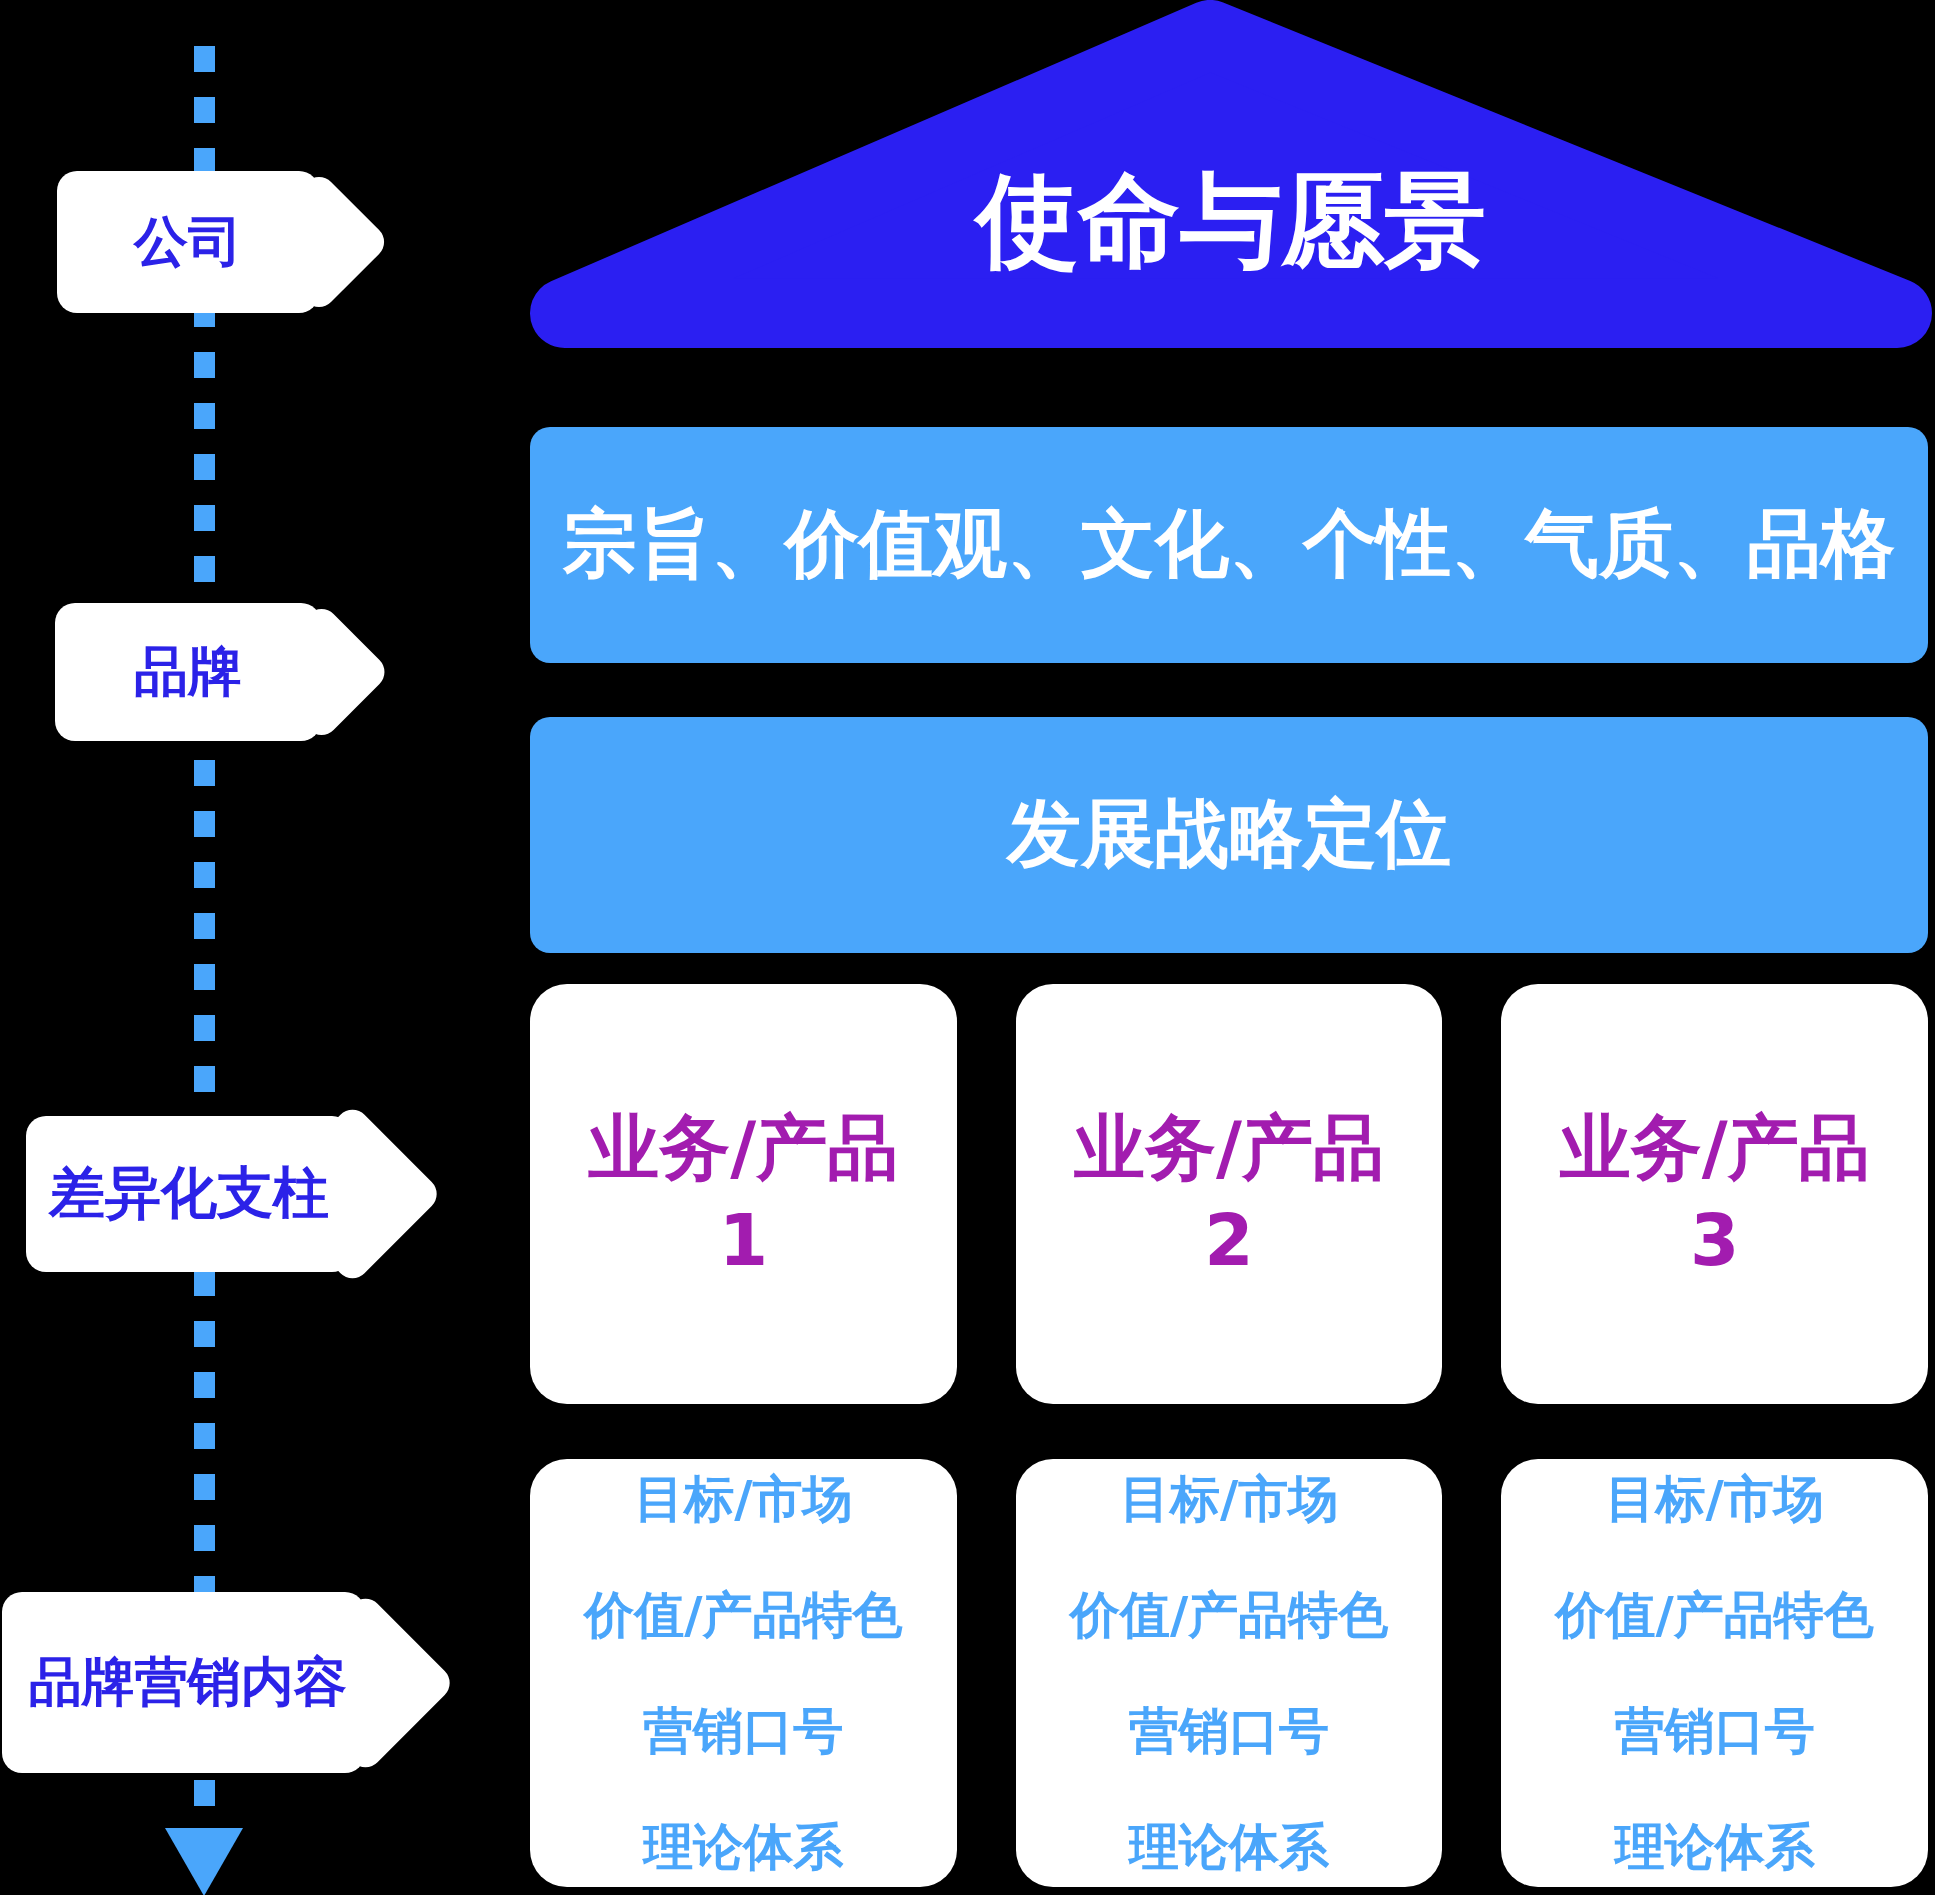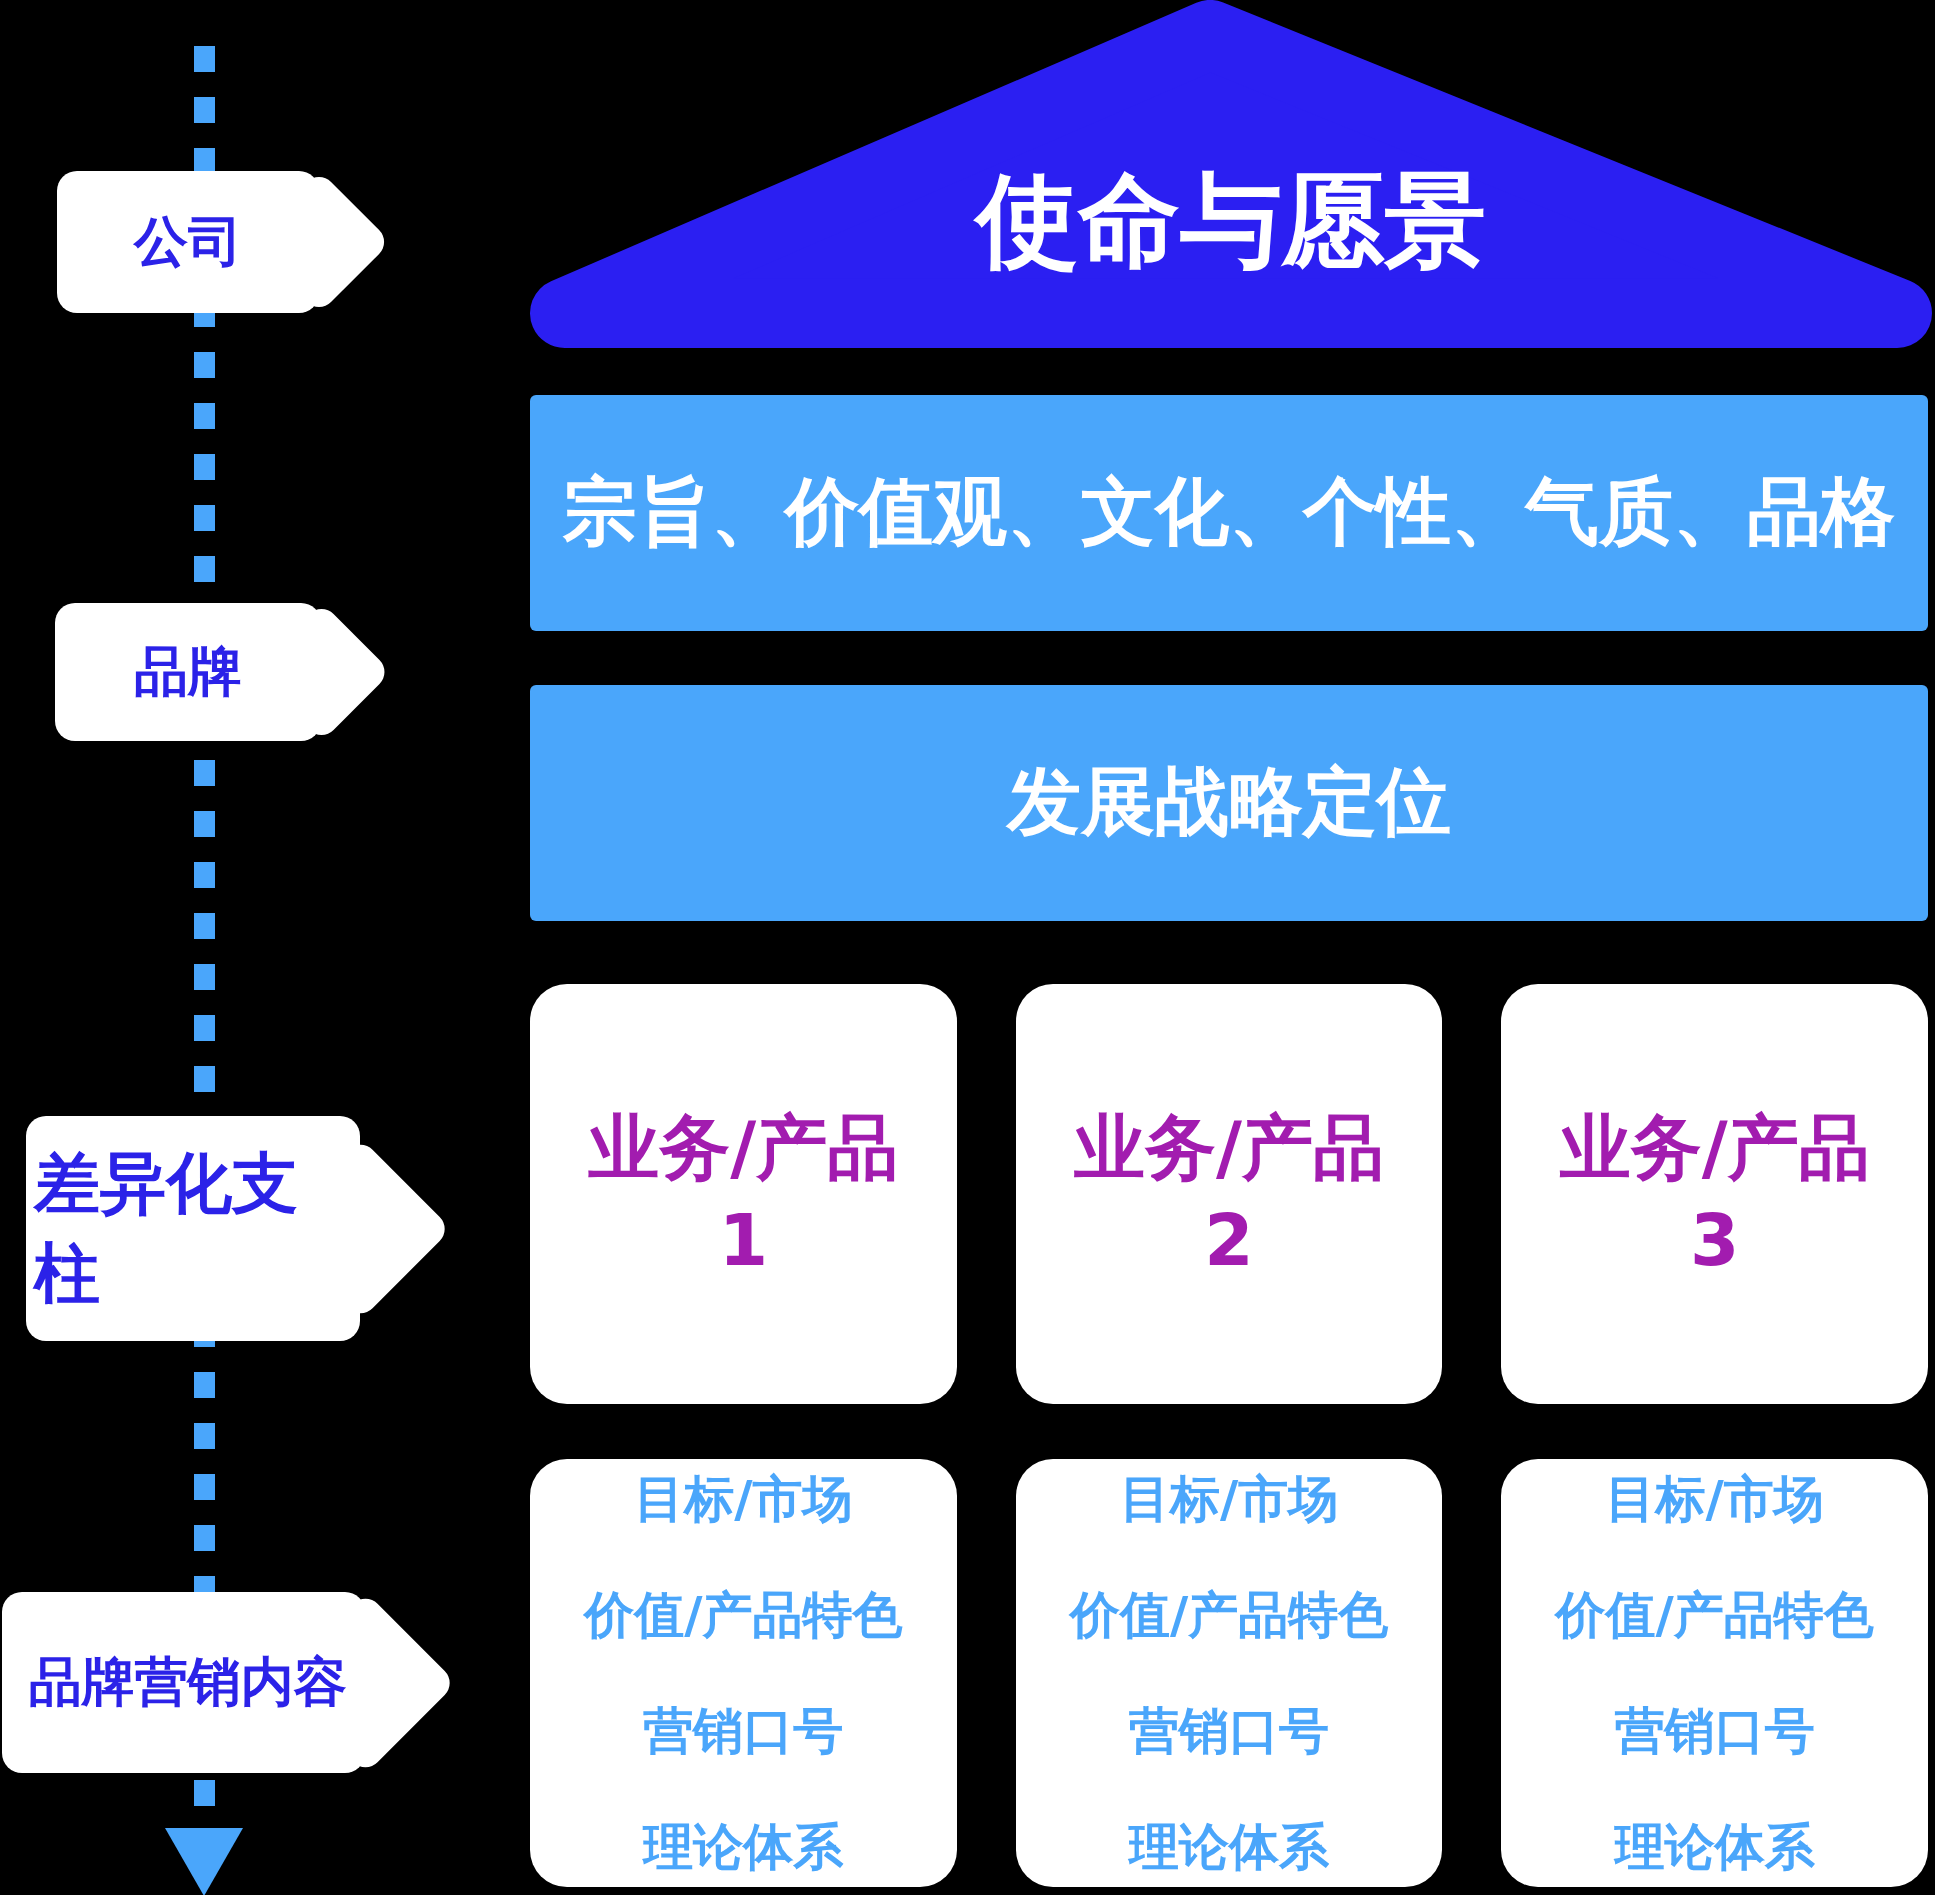--- a/index.html
+++ b/index.html
@@ -63,21 +63,21 @@
     width: var(--tip);
     height: var(--tip);
     background: #FFFFFF;
     transform: translateY(-50%) rotate(45deg);
     border-radius: 17px;
   }
   .tag span { position: relative; z-index: 2; }
 
   .tag-company   { left: 57px;  top: 157px;  width: 262px; height: 142px; font-size: 54px; --tip: 102px; }
   .tag-brand     { left: 55px;  top: 589px;  width: 266px; height: 138px; font-size: 54px; --tip: 99px; }
-  .tag-pillar    { left: 26px;  top: 1102px; width: 326px; height: 225px; font-size: 66px; padding-left: 8px; --tip: 129px; }
+  .tag-pillar    { left: 26px;  top: 1102px; width: 326px; height: 156px; font-size: 56px; --tip: 129px; }
   .tag-marketing { left: 2.3px;   top: 1578px; width: 355px; height: 181px; font-size: 53px; padding-left: 8px; --tip: 129px; }
 
   
   .roof-svg {
     position: absolute;
     left: 530px;
     top: 0;
     width: 1402px;
     height: 348px;
     z-index: 2;
@@ -95,29 +95,30 @@
     z-index: 2;
   }
 
   
   .bar {
     position: absolute;
     left: 530px;
     width: 1398px;
     height: 236px;
     background: #4AA6FB;
-    border-radius: 6px;
+    border-radius: 20px;
     display: flex;
     align-items: center;
     justify-content: center;
     color: #FFFFFF;
     font-weight: bold;
     font-size: 74px;
     z-index: 2;
     white-space: nowrap;
+    margin-top: 32px;
   }
   .bar-attributes { top: 395px; }
   .bar-strategy   { top: 685px; }
 
   
   .box-row {
     position: absolute;
     left: 530px;
     width: 1398px;
     display: flex;

